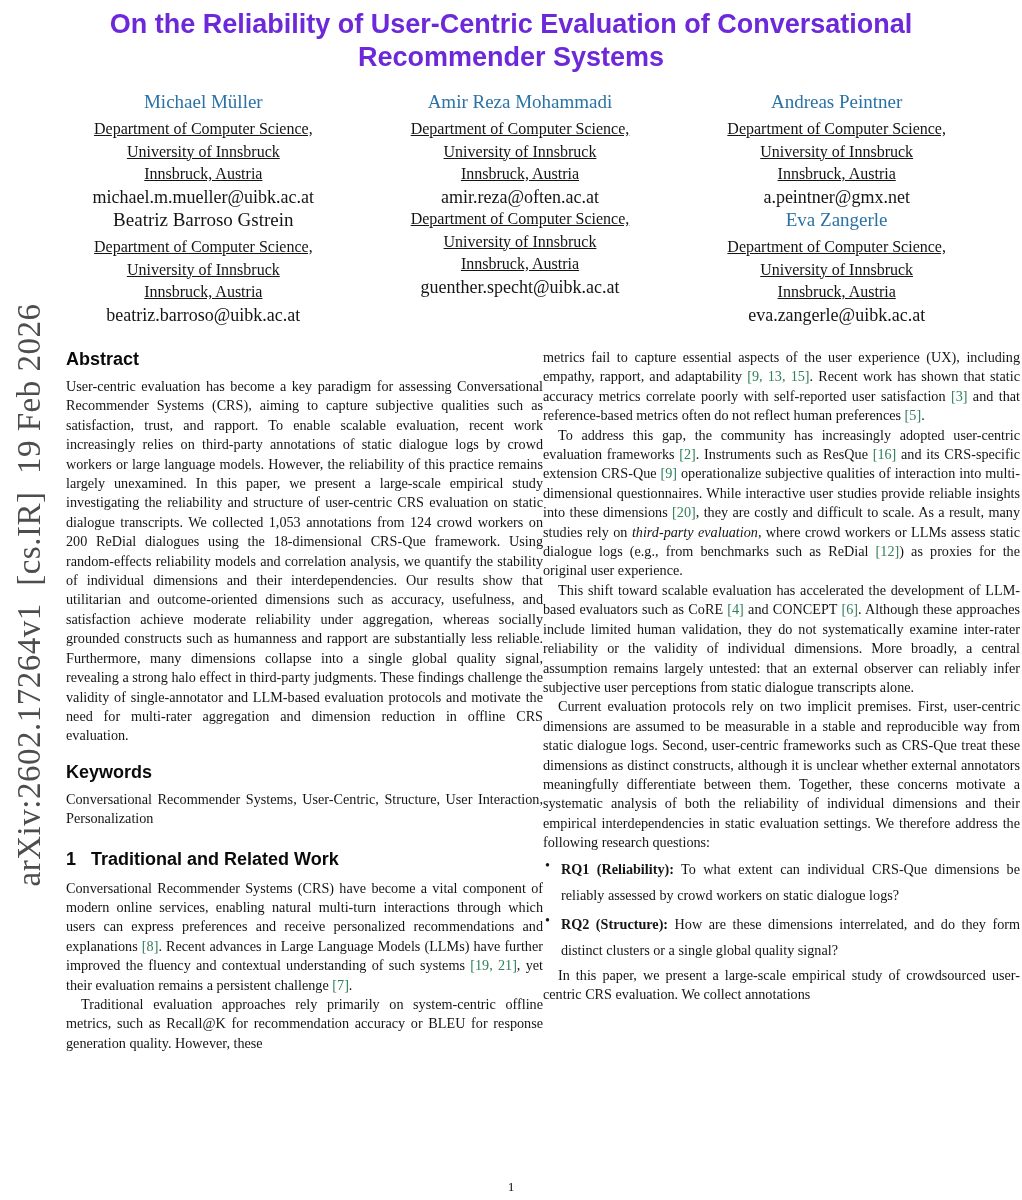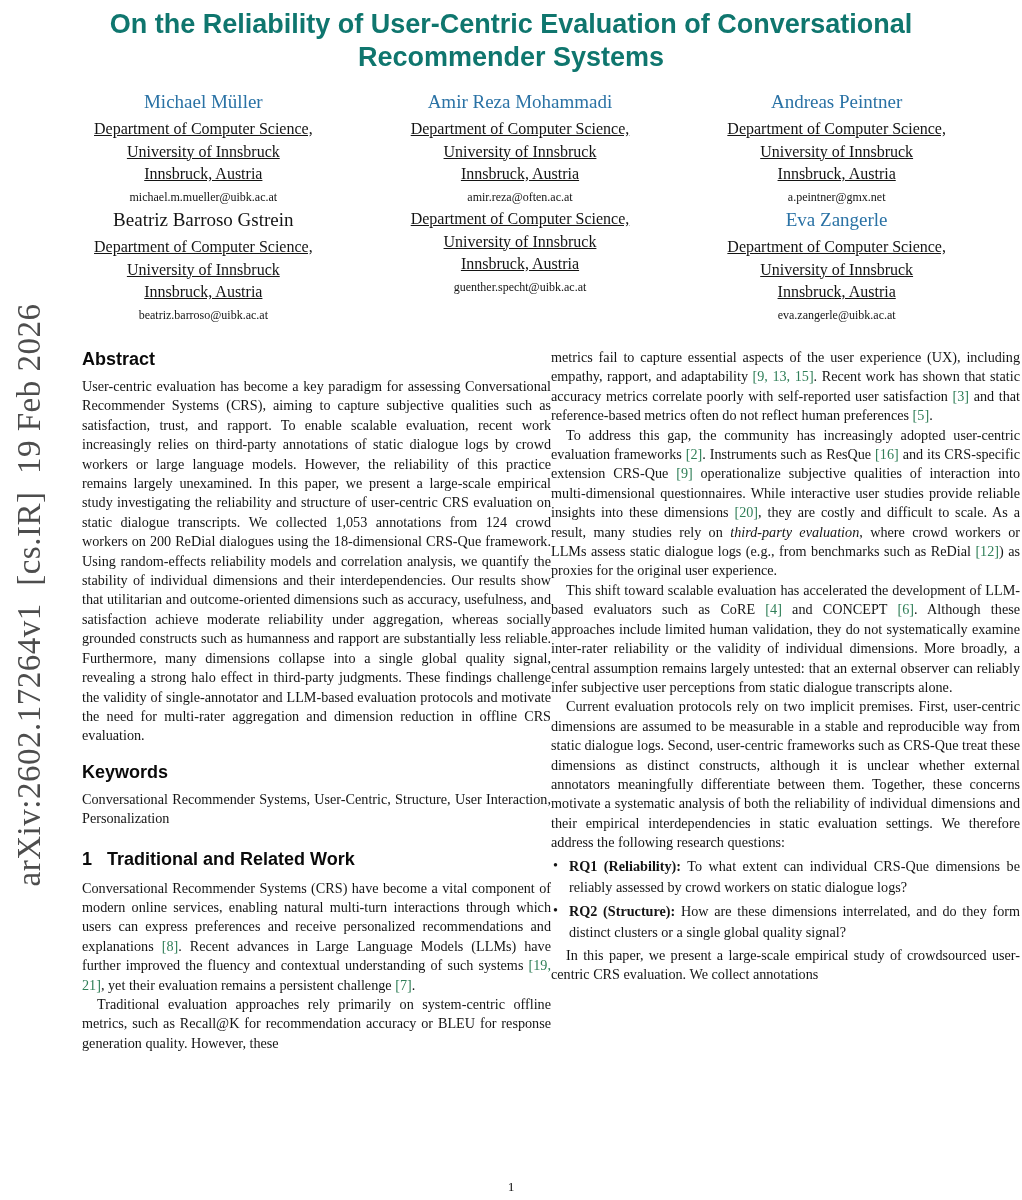--- a/index.html
+++ b/index.html
@@ -21,58 +21,58 @@
     position:absolute;left:29px;top:595px;
     transform:translate(-50%,-50%) rotate(-90deg);
     white-space:pre;font-size:33px;letter-spacing:.5px;
     color:var(--banner);font-family:"Liberation Serif",serif;
   }
 
   
   .paper-title{
     margin:8px auto 0;max-width:920px;text-align:center;
     font-family:"Liberation Sans",sans-serif;font-weight:700;
-    font-size:27px;line-height:33px;color:#0f766e;
+    font-size:27px;line-height:33px;color:#6d28d9;
   }
   .authors-grid{
     display:grid;grid-template-columns:1fr 1fr 1fr;
     gap:0 14px;margin:16px 34px 0 52px;text-align:center;
   }
   .author .name{
     font-size:19px;line-height:24px;margin-bottom:4px;color:var(--link);
   }
   .author.nolink .name{color:#141414;}
   .author .line{font-size:16px;line-height:22.5px;text-decoration:underline;}
-  .author .email{font-size:12px;line-height:22.5px;}
+  .author .email{font-size:18px;line-height:22.5px;}
 
   
   .cols{
     position:absolute;top:348px;left:66px;right:2px;height:830px;
-    display:flex;overflow:hidden;margin-left:16px;
+    display:flex;overflow:hidden;
   }
   .col{flex:1;min-width:0;overflow:hidden;}
 
   .hd{
     font-family:"Liberation Sans",sans-serif;font-weight:700;
     font-size:18px;line-height:22px;margin:0 0 7px 0;color:#0a0a0a;
   }
   .hd.kw{margin-top:15px;}
   .hd.sec{margin-top:19px;margin-bottom:9px;}
   .hd.sec .secnum{display:inline-block;margin-right:15px;}
 
   .para{
     margin:0;text-align:justify;font-size:14.2px;line-height:19.4px;
     overflow-wrap:break-word;hyphens:auto;-webkit-hyphens:auto;
   }
   .para.ind{text-indent:15px;}
 
   .bullet{display:flex;margin:3px 0;}
   .bullet .dot{flex:none;width:18px;padding-left:2px;font-size:14.2px;line-height:19.4px;}
   .bullet .bt{
-    flex:1;text-align:justify;font-size:14.2px;line-height:21px;
+    flex:1;text-align:justify;font-size:14.2px;line-height:26px;
     overflow-wrap:break-word;hyphens:auto;-webkit-hyphens:auto;
   }
 
   .cite{color:var(--cite);}
   .it{font-style:italic;}
   .bd{font-weight:700;}
 
   .pagenum{
     position:absolute;bottom:5px;left:0;right:0;text-align:center;
     font-size:13.5px;color:#141414;

